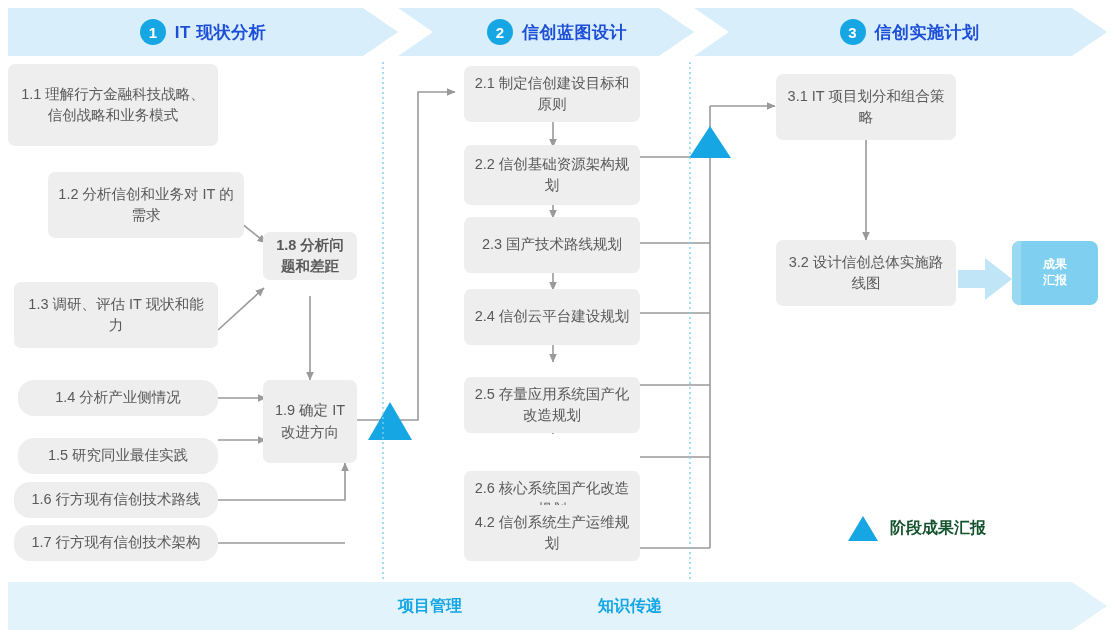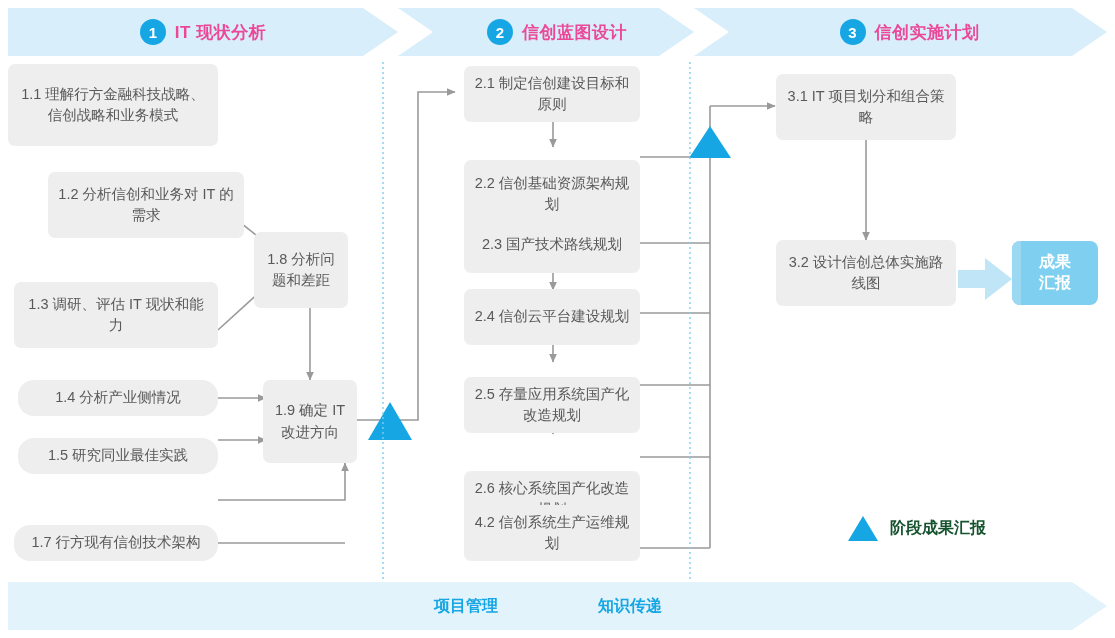--- a/index.html
+++ b/index.html
@@ -8,31 +8,31 @@
   #stage{position:absolute;left:0;top:0;width:1115px;height:638px;}
 
   
   .phase{position:absolute;top:8px;height:48px;display:flex;align-items:center;
          justify-content:center;}
   .phase .chev{position:absolute;inset:0;background:#d9eefb;}
   .phase .lbl{position:relative;display:flex;align-items:center;gap:9px;z-index:2;}
   .phase .num{width:26px;height:26px;border-radius:50%;background:#16a6e4;color:#fff;
               font-size:15px;font-weight:bold;display:flex;align-items:center;
               justify-content:center;line-height:1;}
-  .phase .ttl{color:#ec4899;font-size:17px;font-weight:bold;letter-spacing:.5px;
+  .phase .ttl{color:#1d4ed8;font-size:17px;font-weight:bold;letter-spacing:.5px;
               white-space:nowrap;}
 
   
   .box{position:absolute;background:#eeeeee;border-radius:7px;color:#595959;
        display:flex;align-items:center;justify-content:center;text-align:center;
        font-size:14.5px;line-height:1.45;padding:0 8px;box-sizing:border-box;}
   .box.pill{border-radius:16px;}
 
   .result{position:absolute;background:#7fd0f0;border-radius:8px;color:#ffffff;
-          font-size:16px;font-weight:bold;line-height:1.3;text-align:center;
+          font-size:12px;font-weight:bold;line-height:1.3;text-align:center;
           display:flex;align-items:center;justify-content:center;}
   .result .inner{position:relative;z-index:2;}
   .result::before{content:"";position:absolute;left:0;top:0;bottom:0;width:9px;
           background:#9bd9f3;border-radius:8px 0 0 8px;}
 
   
   .legend{position:absolute;display:flex;align-items:center;gap:12px;}
   .legend .tri{width:0;height:0;border-left:15px solid transparent;
                border-right:15px solid transparent;border-bottom:25px solid #16a6e4;}
   .legend .txt{color:#14532d;font-size:16px;font-weight:bold;}
@@ -134,30 +134,31 @@
   <div class="box" style="left:8px;top:64px;width:210px;height:82px;">1.1 理解行方金融科技战略、信创战略和业务模式</div>
 
   <div class="box" style="left:22px;top:172px;width:196px;height:66px;margin-left:26px;">1.2 分析信创和业务对 IT 的需求</div>
 
   <div class="box" style="left:14px;top:282px;width:204px;height:66px;">1.3 调研、评估 IT 现状和能力</div>
 
   <div class="box pill" style="left:18px;top:380px;width:200px;height:36px;">1.4 分析产业侧情况</div>
 
   <div class="box pill" style="left:18px;top:422px;width:200px;height:36px;margin-top:16px;">1.5 研究同业最佳实践</div>
 
+  <div class="box pill" style="left:14px;top:482px;width:204px;height:36px;">1.6 行方现有信创技术路线</div>
 
   <div class="box pill" style="left:14px;top:525px;width:204px;height:36px;">1.7 行方现有信创技术架构</div>
 
-  <div class="box" style="left:254px;top:232px;width:94px;height:76px;">1.8 分析问题和差距</div>
+  <div class="box" style="left:263px;top:232px;width:94px;height:48px;font-weight:bold;">1.8 分析问题和差距</div>
 
   <div class="box" style="left:263px;top:380px;width:94px;height:83px;">1.9 确定 IT 改进方向</div>
 
   <div class="box" style="left:464px;top:66px;width:176px;height:56px;">2.1 制定信创建设目标和原则</div>
 
-  <div class="box" style="left:464px;top:160px;width:176px;height:68px;">2.2 信创基础资源架构规划</div>
+  <div class="box" style="left:464px;top:145px;width:176px;height:60px;">2.2 信创基础资源架构规划</div>
 
   <div class="box" style="left:464px;top:217px;width:176px;height:56px;">2.3 国产技术路线规划</div>
 
   <div class="box" style="left:464px;top:289px;width:176px;height:56px;">2.4 信创云平台建设规划</div>
 
   <div class="box" style="left:464px;top:377px;width:176px;height:56px;">2.5 存量应用系统国产化改造规划</div>
 
   <div class="box" style="left:464px;top:433px;width:176px;height:56px;margin-top:38px;">2.6 核心系统国产化改造规划</div>
 
   <div class="box" style="left:464px;top:505px;width:176px;height:56px;">4.2 信创系统生产运维规划</div>
@@ -173,17 +174,17 @@
     </span>
   </div>
 
   <div class="legend" style="left:848px;top:516px;">
     <span class="tri"></span>
     <span class="txt">阶段成果汇报</span>
   </div>
 
   <div id="footer">
     <div class="band" style="clip-path:polygon(0 0, 1064px 0, 1099px 24px, 1064px 48px, 0 48px);"></div>
-    <span class="foot-lbl" style="left:390px;margin-left:36px;">项目管理</span>
+    <span class="foot-lbl" style="left:390px;">项目管理</span>
     <span class="foot-lbl" style="left:590px;">知识传递</span>
   </div>
 
 </div>
 
 </body></html>

